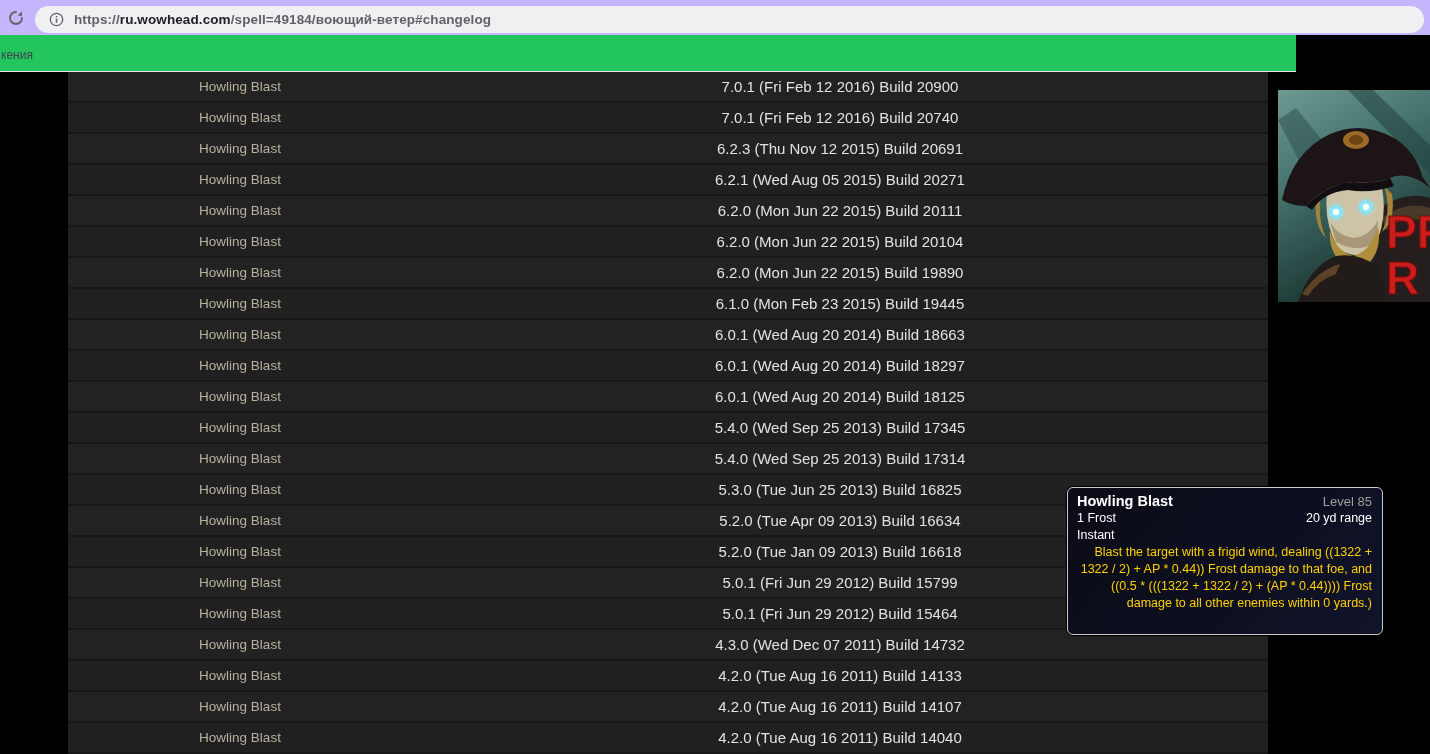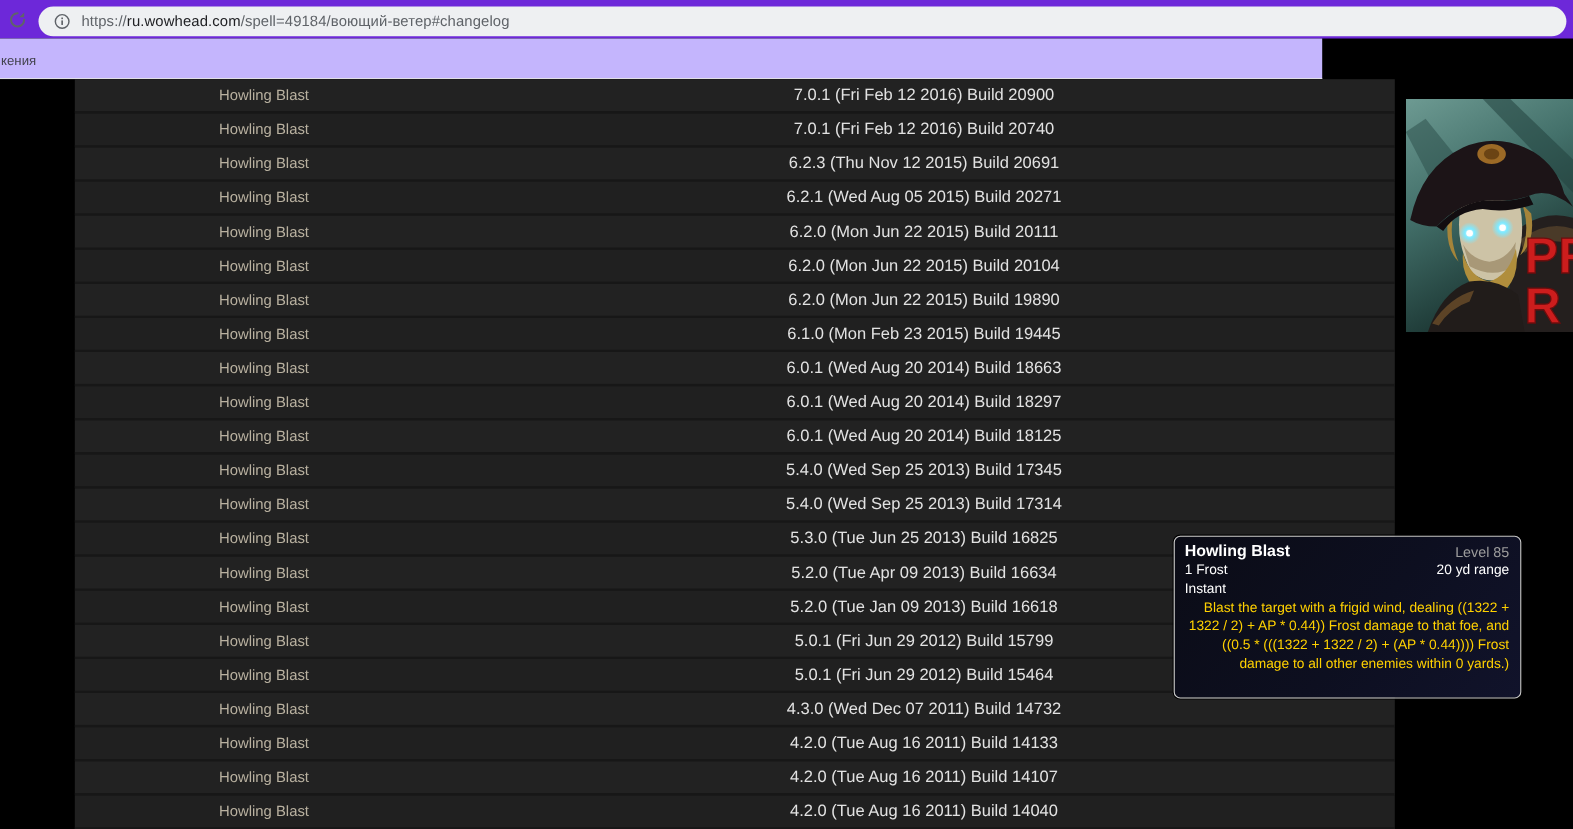--- a/index.html
+++ b/index.html
@@ -1,31 +1,31 @@
 <!DOCTYPE html>
 <html><head>
 <meta charset="utf-8">
 <style>
   * { margin:0; padding:0; box-sizing:border-box; }
   html,body { width:1430px; height:754px; overflow:hidden; background:#000;
               font-family:"Liberation Sans", sans-serif; }
   .stage { position:absolute; inset:0; width:1430px; height:754px; background:#000; overflow:hidden; }
 
   
-  .chrome { position:absolute; left:0; top:0; width:1430px; height:35px; background:#6d28d9; }
+  .chrome { position:absolute; left:0; top:0; width:1430px; height:35px; background:#c4b5fd;font-weight:bold; }
   .reload-btn { position:absolute; left:5px; top:7px; width:22px; height:22px; cursor:pointer;
                 display:flex; align-items:center; justify-content:center; }
   .omnibox { position:absolute; left:35px; top:6px; right:6px; height:27px; background:#eef0f2;
              border-radius:14px; display:flex; align-items:center; padding:0 14px; }
   .info-icon { width:15px; height:15px; margin-right:10px; flex:0 0 auto; }
   .url { font-size:13.5px; color:#5f6368; white-space:nowrap; letter-spacing:.1px; }
   .url .domain { color:#202124; }
 
   
-  .site-bar { position:absolute; left:0; top:35px; width:1202px; height:37px; background:#c4b5fd;
+  .site-bar { position:absolute; left:0; top:35px; width:1296px; height:37px; background:#22c55e;
               border-bottom:1px solid #e4e4e4; }
   .site-bar .clip-text { position:absolute; left:1px; top:13px; font-size:12px; color:#43434e; }
 
   
   .content { position:absolute; left:0; top:72px; width:1430px; height:682px; background:#000; }
 
   
   .tablewrap { position:absolute; left:68px; top:0; width:1200px; }
   .row { display:flex; height:31px; align-items:center; background:#222222;
          border-bottom:2px solid #171717; }

